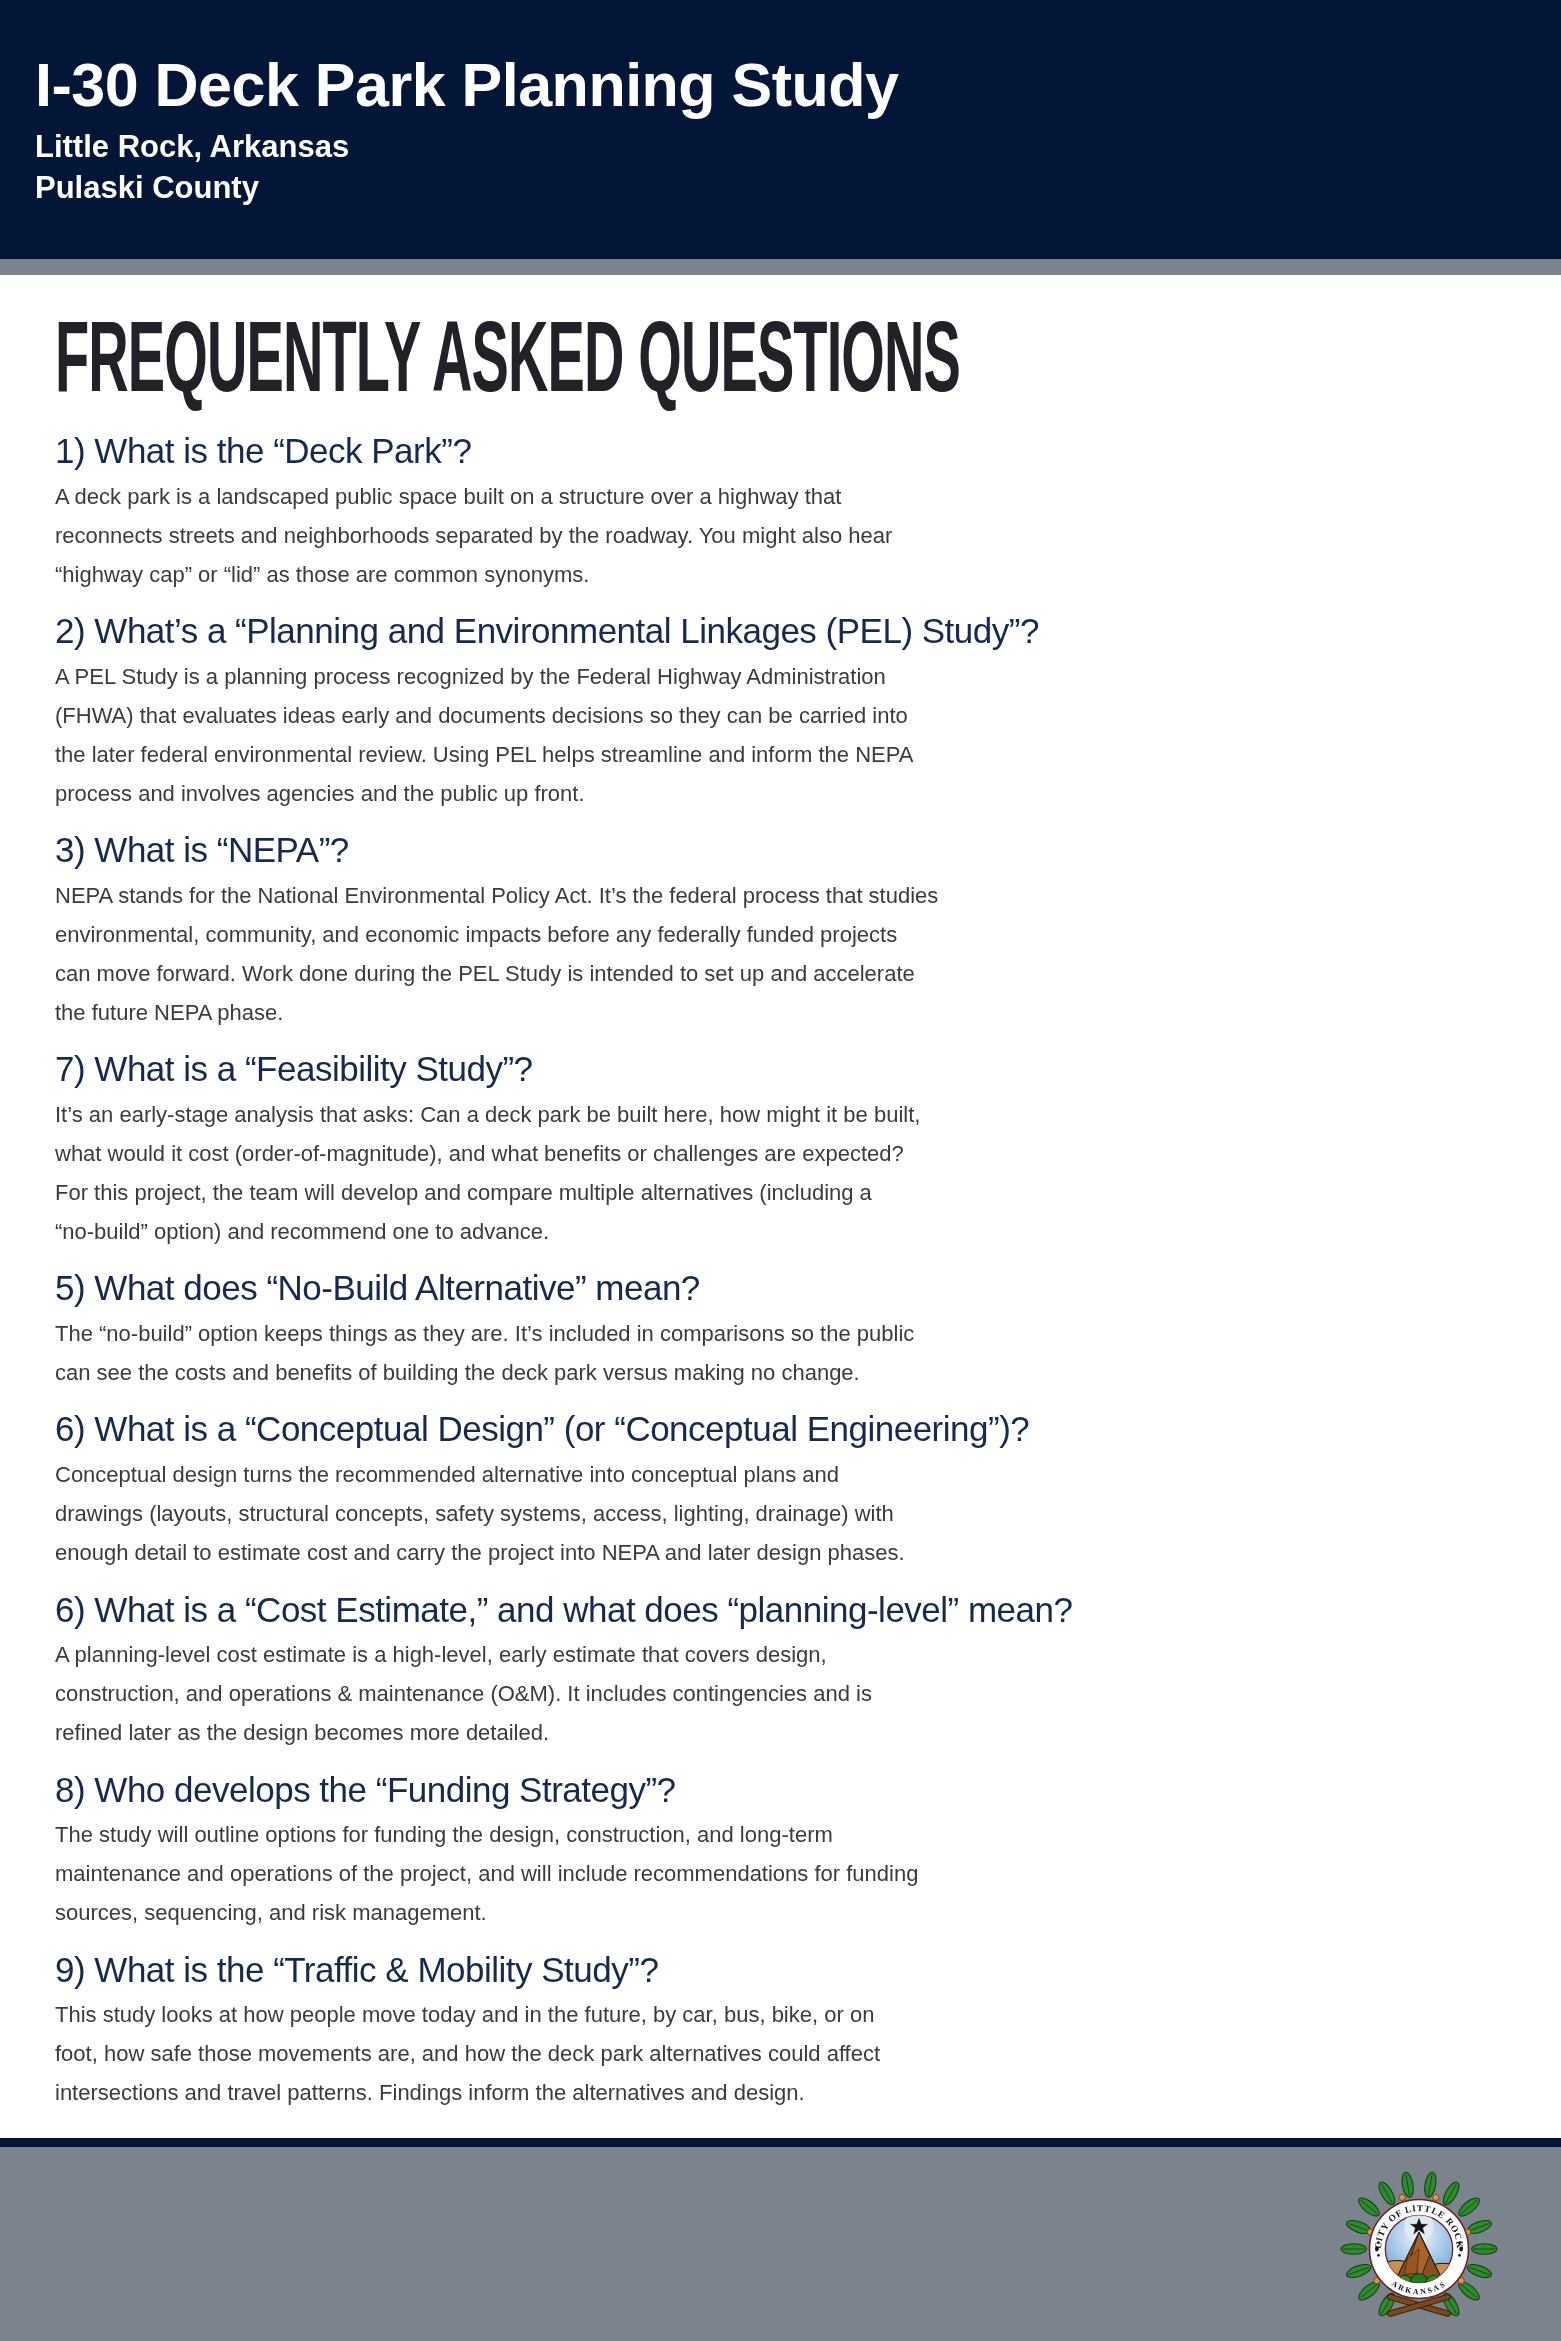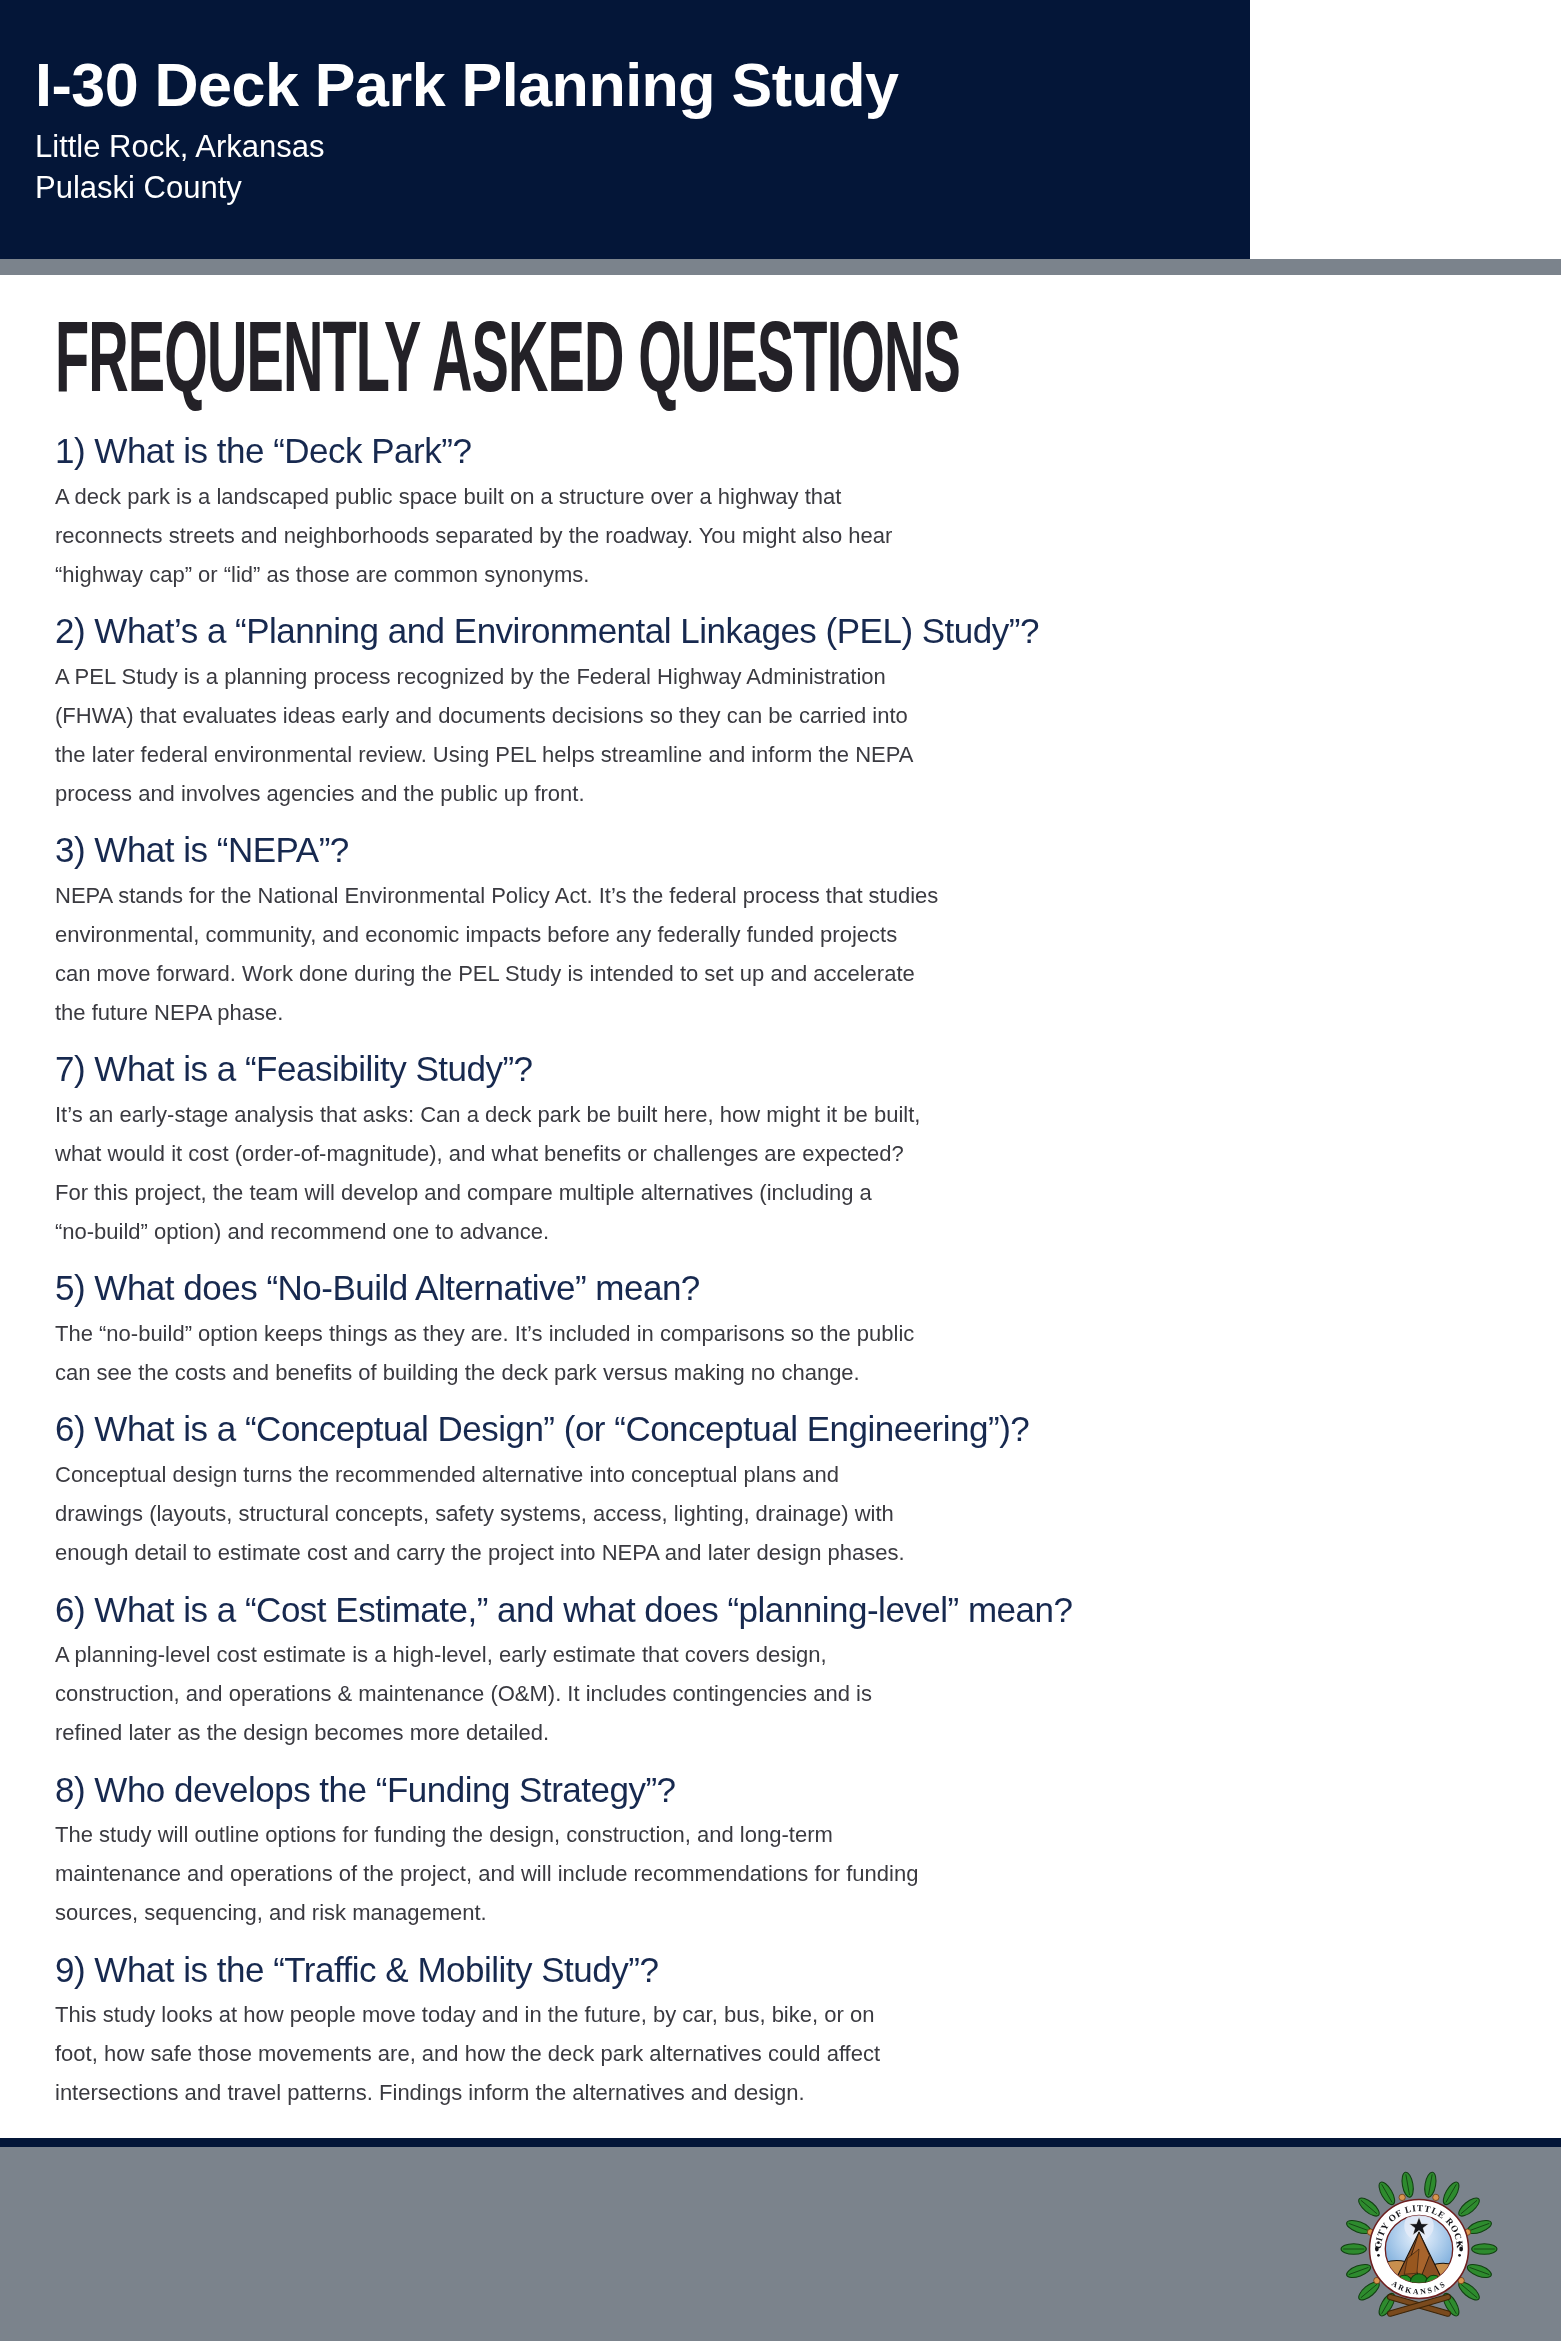--- a/index.html
+++ b/index.html
@@ -5,30 +5,30 @@
   html,body{margin:0;padding:0;}
   body{
     width:1561px;height:2342px;position:relative;background:#ffffff;
     font-family:"Liberation Sans","DejaVu Sans",sans-serif;
     overflow:hidden;
   }
   .page{position:absolute;inset:0;}
 
   
   .header{
-    position:absolute;top:0;left:0;width:1250px;height:259px;
+    position:absolute;top:0;left:0;width:1561px;height:259px;
     background:#041638;color:#ffffff;box-sizing:border-box;
     padding:50px 35px 0 35px;
   }
   .header-title{
     margin:0;font-size:61px;font-weight:bold;line-height:1.15;
     letter-spacing:-0.5px;white-space:nowrap;
   }
   .header-sub{
-    margin:0;font-size:31px;font-weight:normal;line-height:41px;white-space:nowrap;
+    margin:0;font-size:31px;font-weight:bold;line-height:41px;white-space:nowrap;
   }
   .header-sub.first{margin-top:5.4px;}
 
   
   .separator{
     position:absolute;top:259px;left:0;width:1561px;height:16.3px;background:#7b838c;
   }
 
   
   .content{

